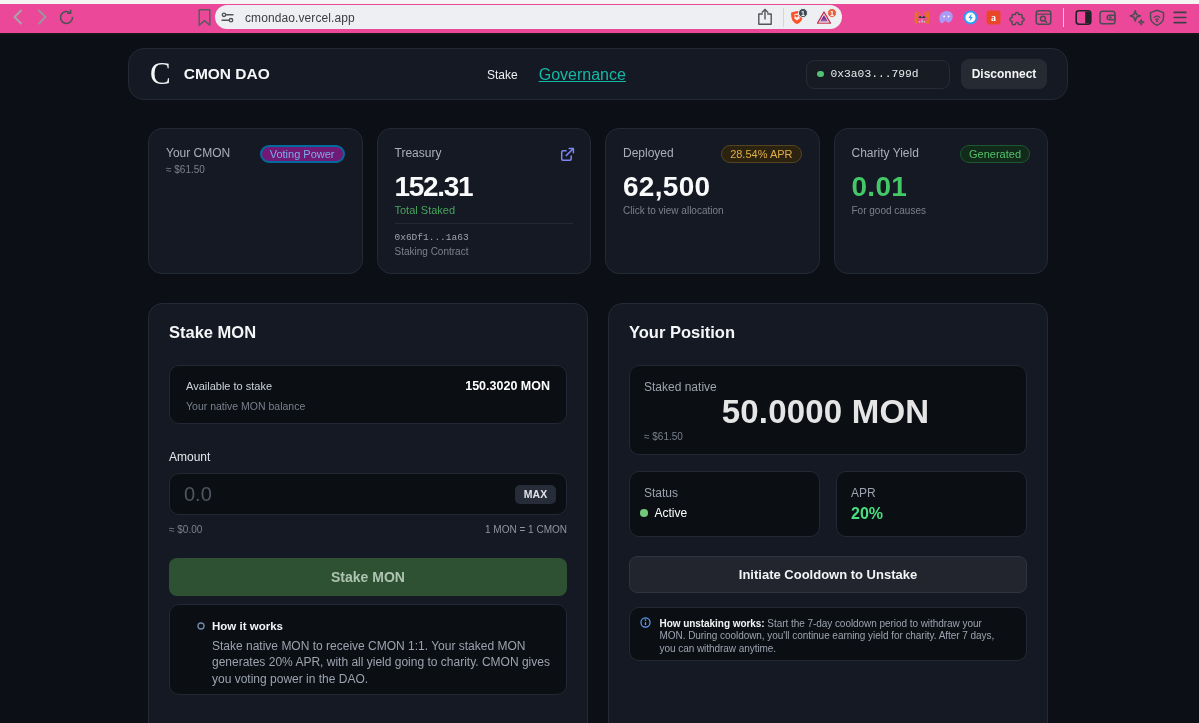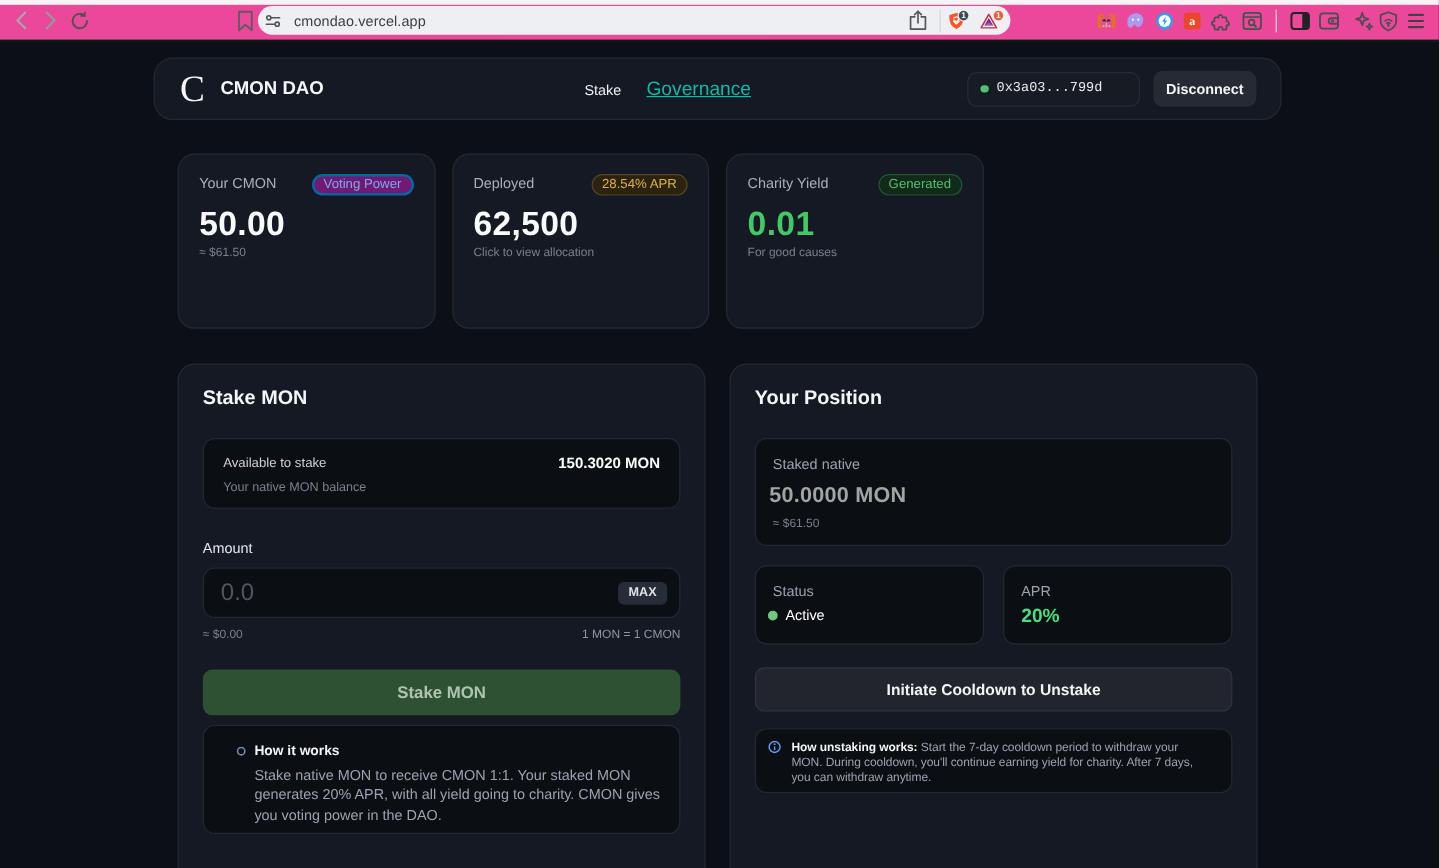--- a/index.html
+++ b/index.html
@@ -80,21 +80,21 @@
   .stakebtn { margin-top:22px; height:38px; background:#2e5133; border-radius:8px;
               display:flex; align-items:center; justify-content:center;
               color:#aec4b1; font-size:14px; font-weight:bold; }
   .how { margin-top:8px; height:91px; padding:13px 14px 0; }
   .how-h { display:flex; align-items:center; height:16px; }
   .how-h .t { font-size:11.5px; font-weight:bold; color:#f3f4f6; margin-left:7.5px; }
   .how p { margin:4px 0 0 28px; font-size:12px; color:#9ca3af; line-height:16.3px; }
 
   .staked { margin-top:24px; height:90px; padding:15px 16px 0 14px; }
   .staked .l1 { font-size:12px; line-height:13px; color:#9ca3af; }
-  .staked .l2 { margin-left:-3px; font-size:18px; line-height:28px; font-weight:bold; color:#a3a3a3; margin-top:4px; letter-spacing:0.2px; }
+  .staked .l2 { margin-left:-3px; font-size:33px; line-height:28px; font-weight:bold; color:#e5e5e5; margin-top:4px; letter-spacing:0.2px;text-align:center; }
   .staked .l3 { font-size:10px; line-height:12px; color:#79818c; margin-top:5px; }
   .duo { margin-top:16px; display:grid; grid-template-columns:1fr 1fr; gap:16px; }
   .duo .panel { height:66px; padding:15px 16px 0 14px; }
   .duo .lab { font-size:12px; line-height:13px; color:#9ca3af; }
   .statusrow { display:flex; align-items:center; margin-top:6px; height:14px; }
   .statusrow .dot { width:7.5px; height:7.5px; border-radius:50%; background:#72c87a; margin-left:-4px; margin-right:7px; }
   .statusrow .t { font-size:12px; color:#ffffff; }
   .apr { font-size:16px; line-height:17px; font-weight:bold; color:#4ade80; margin-top:5px; }
   .cooldown { margin-top:19px; height:37px; background:#22252e; border:1px solid #2f3440; border-radius:8px;
               display:flex; align-items:center; justify-content:center;
@@ -121,22 +121,34 @@
             <span class="addr">0x3a03...799d</span>
           </div>
         <div class="btn-disc">Disconnect</div>
       </div>
     </div>
 
     <div class="stats">
       <div class="scard">
         <div class="slabel">Your CMON</div>
         <div class="badge b-blue">Voting Power</div>
-        <div class="sbig">50.00</div>
         <div class="ssub">≈ $61.50</div>
+      </div>
+      <div class="scard">
+        <div class="slabel">Treasury</div>
+        <svg class="ext" width="15" height="15" viewBox="0 0 15 15" fill="none" stroke="#7d87f2" stroke-width="1.5" stroke-linecap="round" stroke-linejoin="round">
+          <path d="M11.2 8.9v3.2a1.2 1.2 0 0 1-1.2 1.2H2.9a1.2 1.2 0 0 1-1.2-1.2V4.9a1.2 1.2 0 0 1 1.2-1.2h3.2"></path>
+          <path d="M9.2 1.6h4.2v4.2"></path>
+            <path d="M6.2 8.6l7-6.8"></path>
+        </svg>
+        <div class="sbig" style="letter-spacing:-1.3px;">152.31</div>
+        <div class="tstaked">Total Staked</div>
+        <div class="div"></div>
+        <div class="mono12">0x6Df1...1a63</div>
+        <div class="sub12">Staking Contract</div>
       </div>
       <div class="scard">
         <div class="slabel">Deployed</div>
         <div class="badge b-amber">28.54% APR</div>
         <div class="sbig">62,500</div>
         <div class="ssub">Click to view allocation</div>
       </div>
       <div class="scard">
         <div class="slabel">Charity Yield</div>
         <div class="badge b-green">Generated</div>

